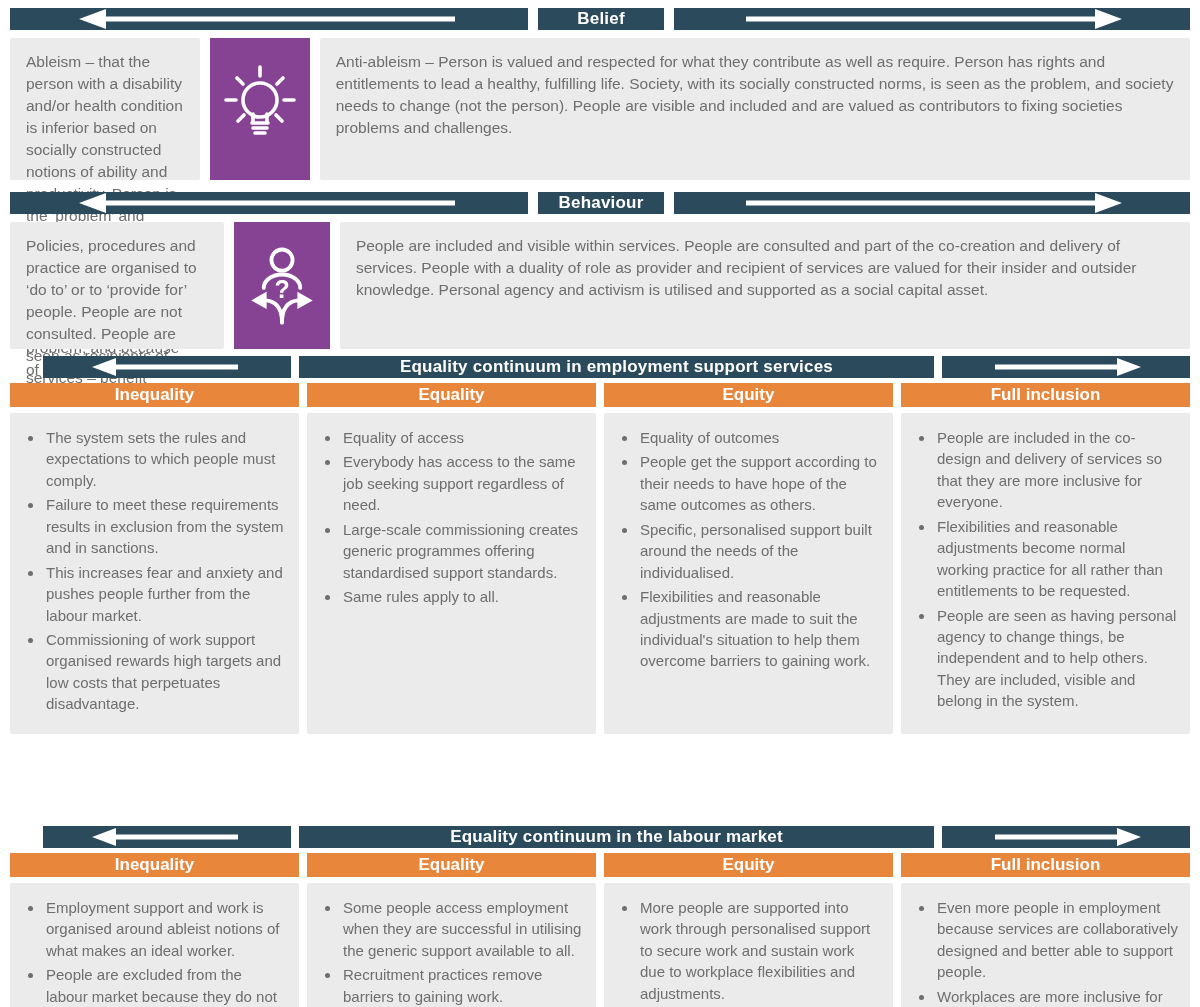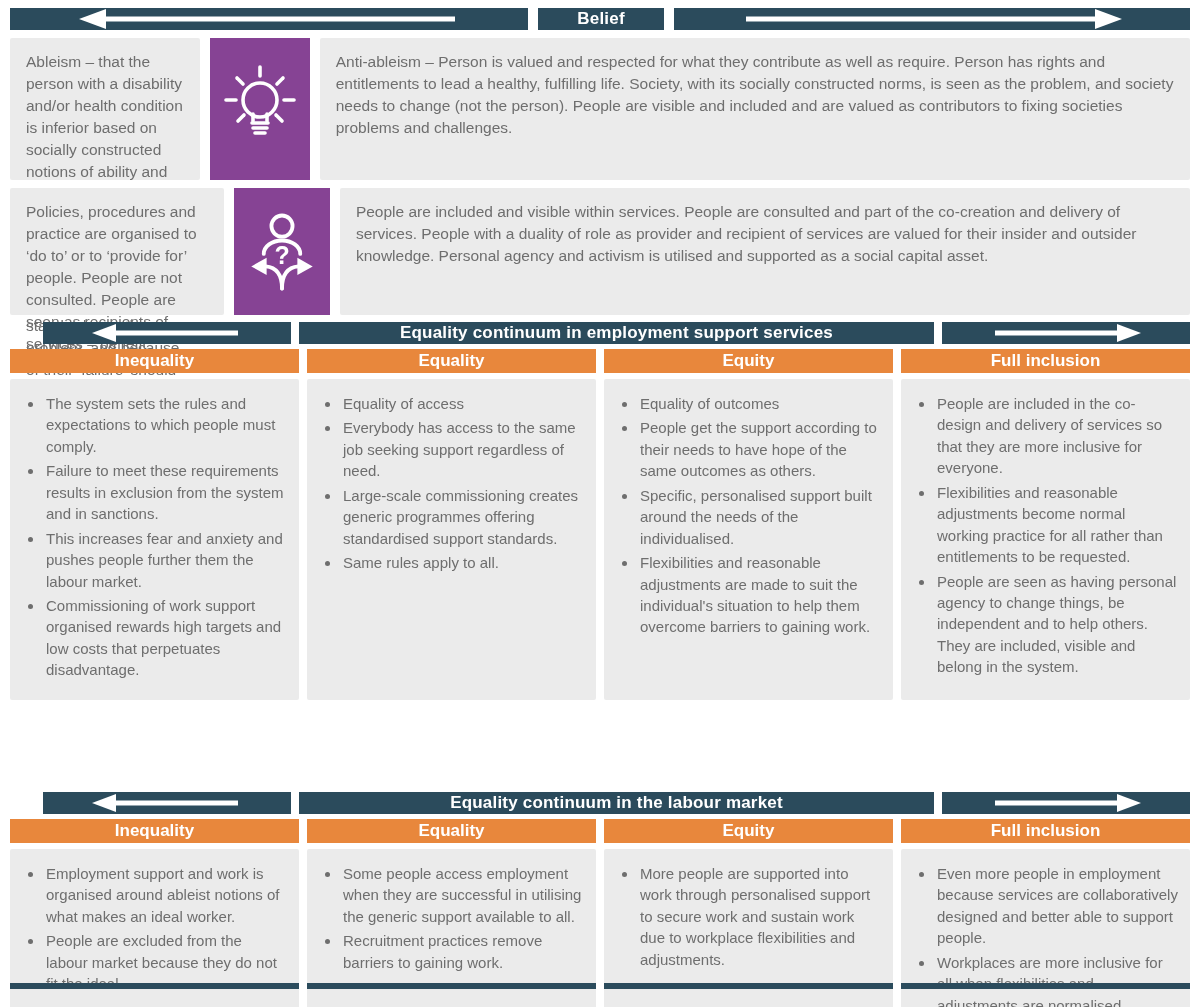--- a/index.html
+++ b/index.html
@@ -100,20 +100,37 @@
         <line x1="73" y1="19" x2="67" y2="25"></line>
         <line x1="28" y1="62" x2="34" y2="56"></line>
         <line x1="72" y1="62" x2="66" y2="56"></line>
       </svg>
     </div>
     <div class="gbox w-right">
       <span>Anti-ableism – Person is valued and respected for what they contribute as well as require. Person has rights and entitlements to lead a healthy, fulfilling life. Society, with its socially constructed norms, is seen as the problem, and society needs to change (not the person). People are visible and included and are valued as contributors to fixing societies problems and challenges.</span>
     </div>
   </div>
 
+  <div class="flexrow beh-header">
+    <div class="bar w-left">
+      <svg width="380" height="24" viewBox="0 0 380 24">
+        <polygon points="0,12 27,2 27,22" fill="#fff"></polygon>
+        <line x1="20" y1="12" x2="376" y2="12" stroke="#fff" stroke-width="5"></line>
+      </svg>
+    </div>
+    <div class="bar w-mid">
+      <span class="bartext">Behaviour</span>
+    </div>
+    <div class="bar w-right">
+      <svg width="380" height="24" viewBox="0 0 380 24">
+        <polygon points="380,12 353,2 353,22" fill="#fff"></polygon>
+        <line x1="4" y1="12" x2="360" y2="12" stroke="#fff" stroke-width="5"></line>
+      </svg>
+    </div>
+  </div>
 
   <div class="flexrow content-row2">
     <div class="gbox w-left">
       <span>Policies, procedures and practice are organised to ‘do to’ or to ‘provide for’ people. People are not consulted. People are seen as recipients of services – benefit claimant, service user etc. They are not the providers of services.</span>
     </div>
     <div class="tile w-mid">
       <svg width="96" height="96" viewBox="0 0 100 100">
         <g stroke="#fff" fill="none" stroke-width="4" stroke-linecap="round">
           <circle cx="50" cy="23" r="11"></circle>
           <path d="M31 52 a19 14 0 0 1 38 0"></path>
@@ -153,21 +170,21 @@
     <div class="orange-head">Equality</div>
     <div class="orange-head">Equity</div>
     <div class="orange-head">Full inclusion</div>
   </div>
 
   <div class="flexrow8 col-row h1">
     <div class="gbox">
       <ul class="blist">
         <li>The system sets the rules and expectations to which people must comply.</li>
         <li>Failure to meet these requirements results in exclusion from the system and in sanctions.</li>
-        <li>This increases fear and anxiety and pushes people further them the labour market.</li>
+        <li>This increases fear and anxiety and pushes people further from the labour market.</li>
         <li>Commissioning of work support organised rewards high targets and low costs that perpetuates disadvantage.</li>
       </ul>
     </div>
     <div class="gbox">
       <ul class="blist">
         <li>Equality of access</li>
         <li>Everybody has access to the same job seeking support regardless of need.</li>
         <li>Large-scale commissioning creates generic programmes offering standardised support standards.</li>
         <li>Same rules apply to all.</li>
       </ul>

